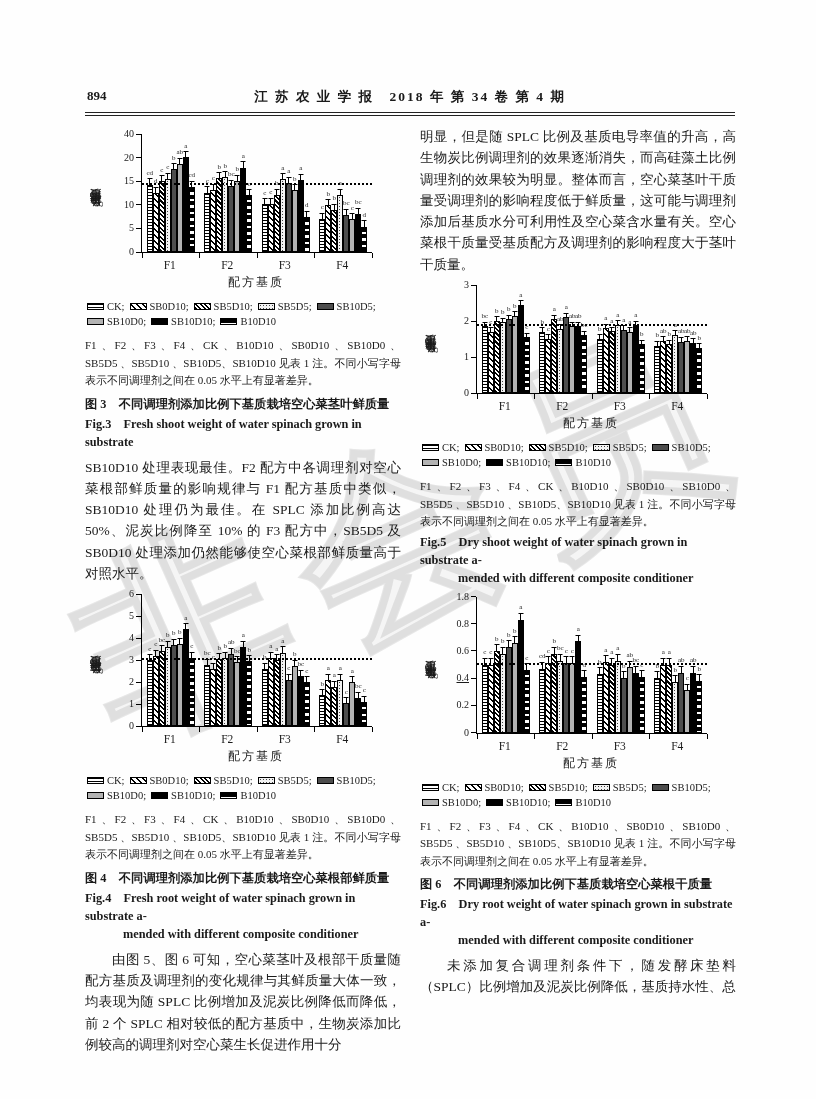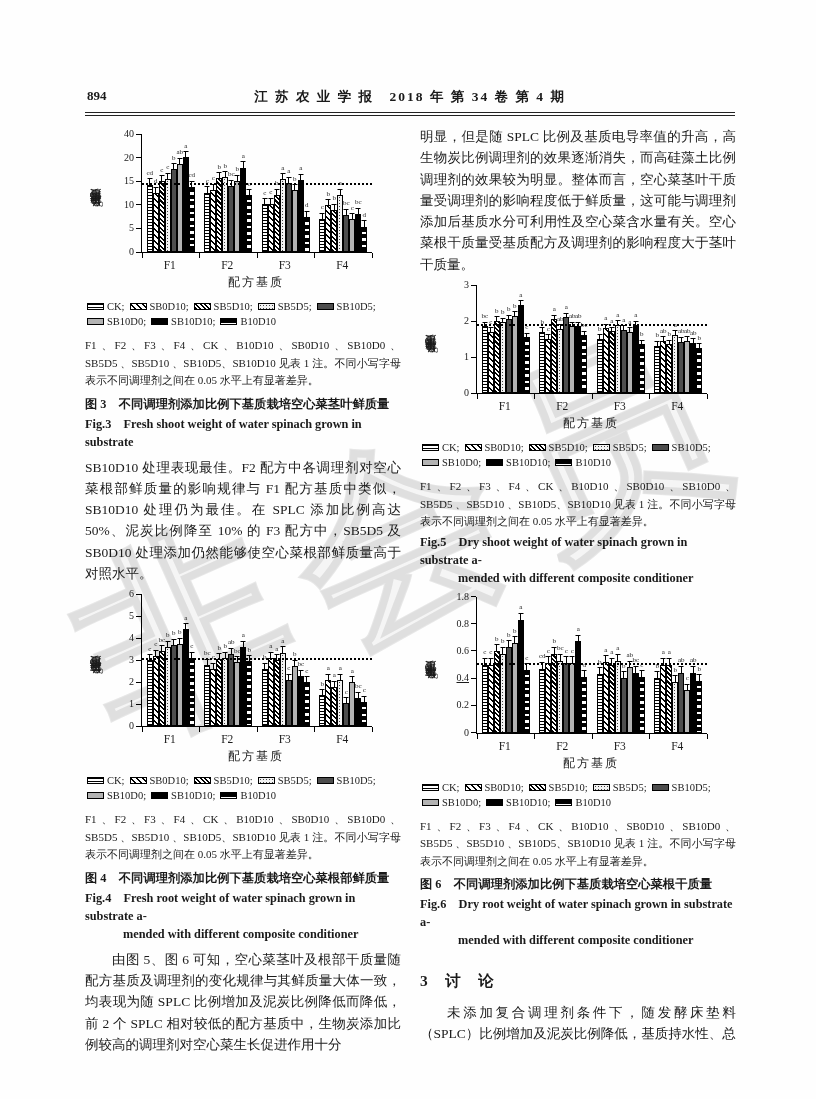--- a/index.html
+++ b/index.html
@@ -1432,17 +1432,16 @@
           <span class="legend-item">
             <span class="swatch p7"></span>
             <span>B10D10</span>
           </span>
         </div>
       <p class="fignote">F1 、F2 、F3 、F4 、CK 、B10D10 、SB0D10 、SB10D0 、SB5D5 、SB5D10 、SB10D5、SB10D10 见表 1 注。不同小写字母表示不同调理剂之间在 0.05 水平上有显著差异。</p>
       <p class="cap-zh">图 6　不同调理剂添加比例下基质栽培空心菜根干质量</p>
       <p class="cap-en"><span>Fig.6　Dry root weight of water spinach grown in substrate a-</span><span class="l2">mended with different composite conditioner</span></p>
     </section>
 
-    <h2 class="section-heading">3　讨　论</h2>
     <p class="body-text indent">未添加复合调理剂条件下，随发酵床垫料（SPLC）比例增加及泥炭比例降低，基质持水性、总</p>
   </div>
 
 </div>
 
 </body></html>

